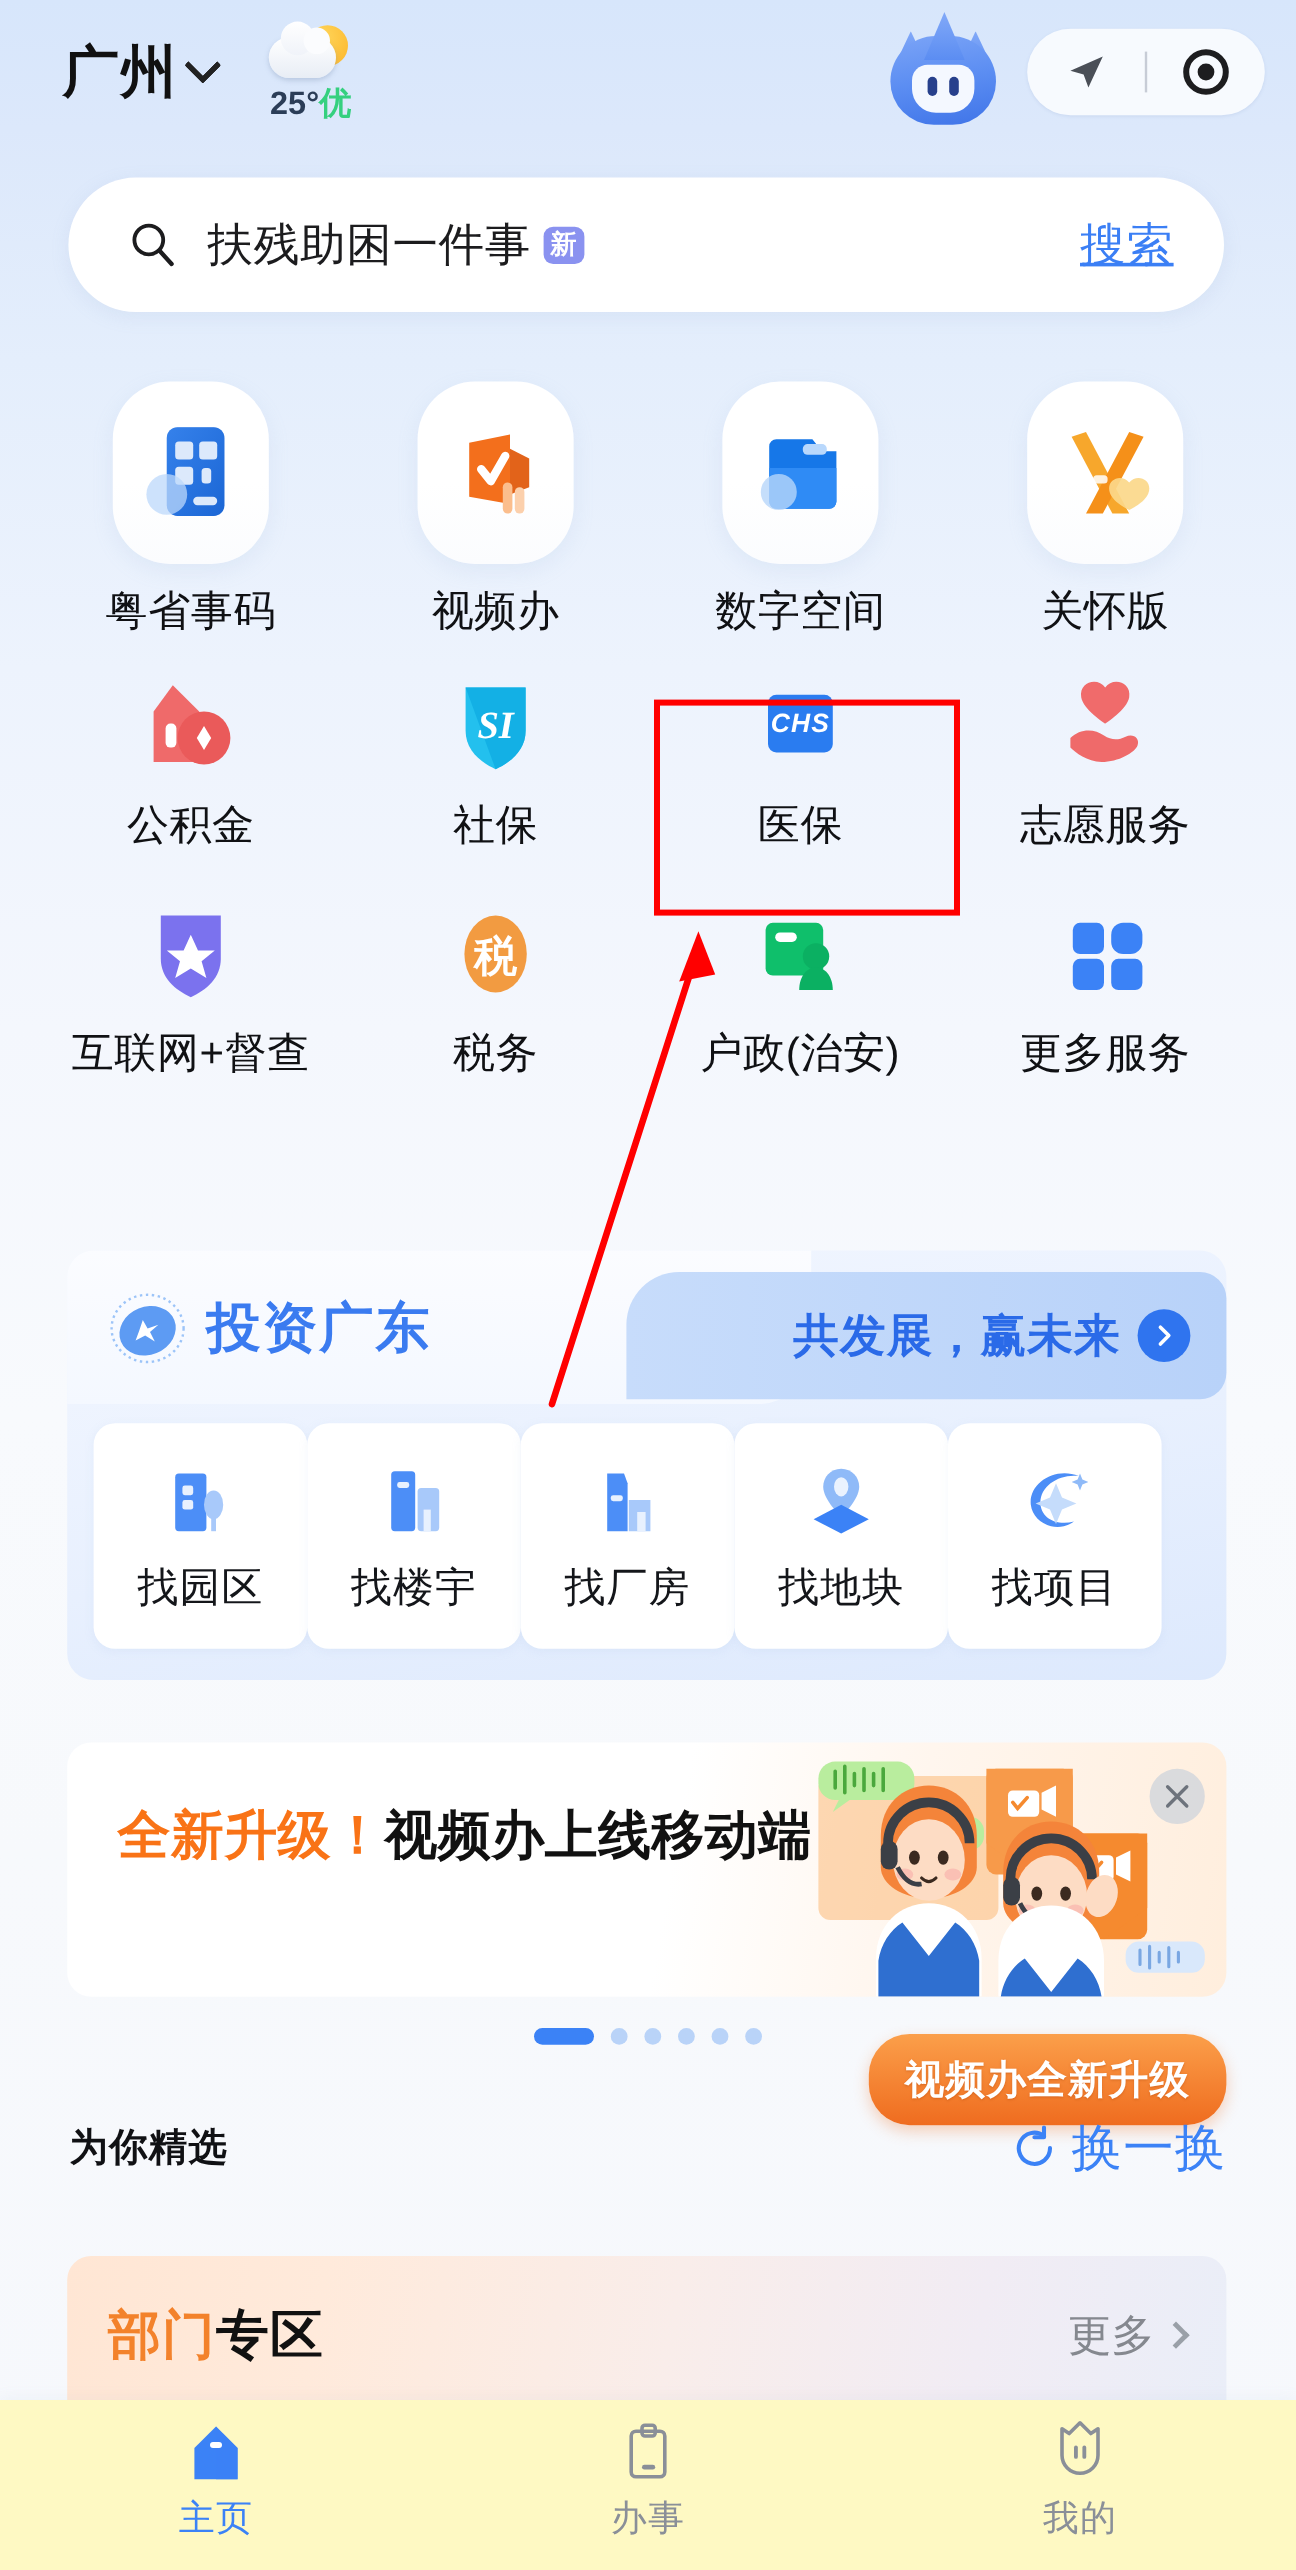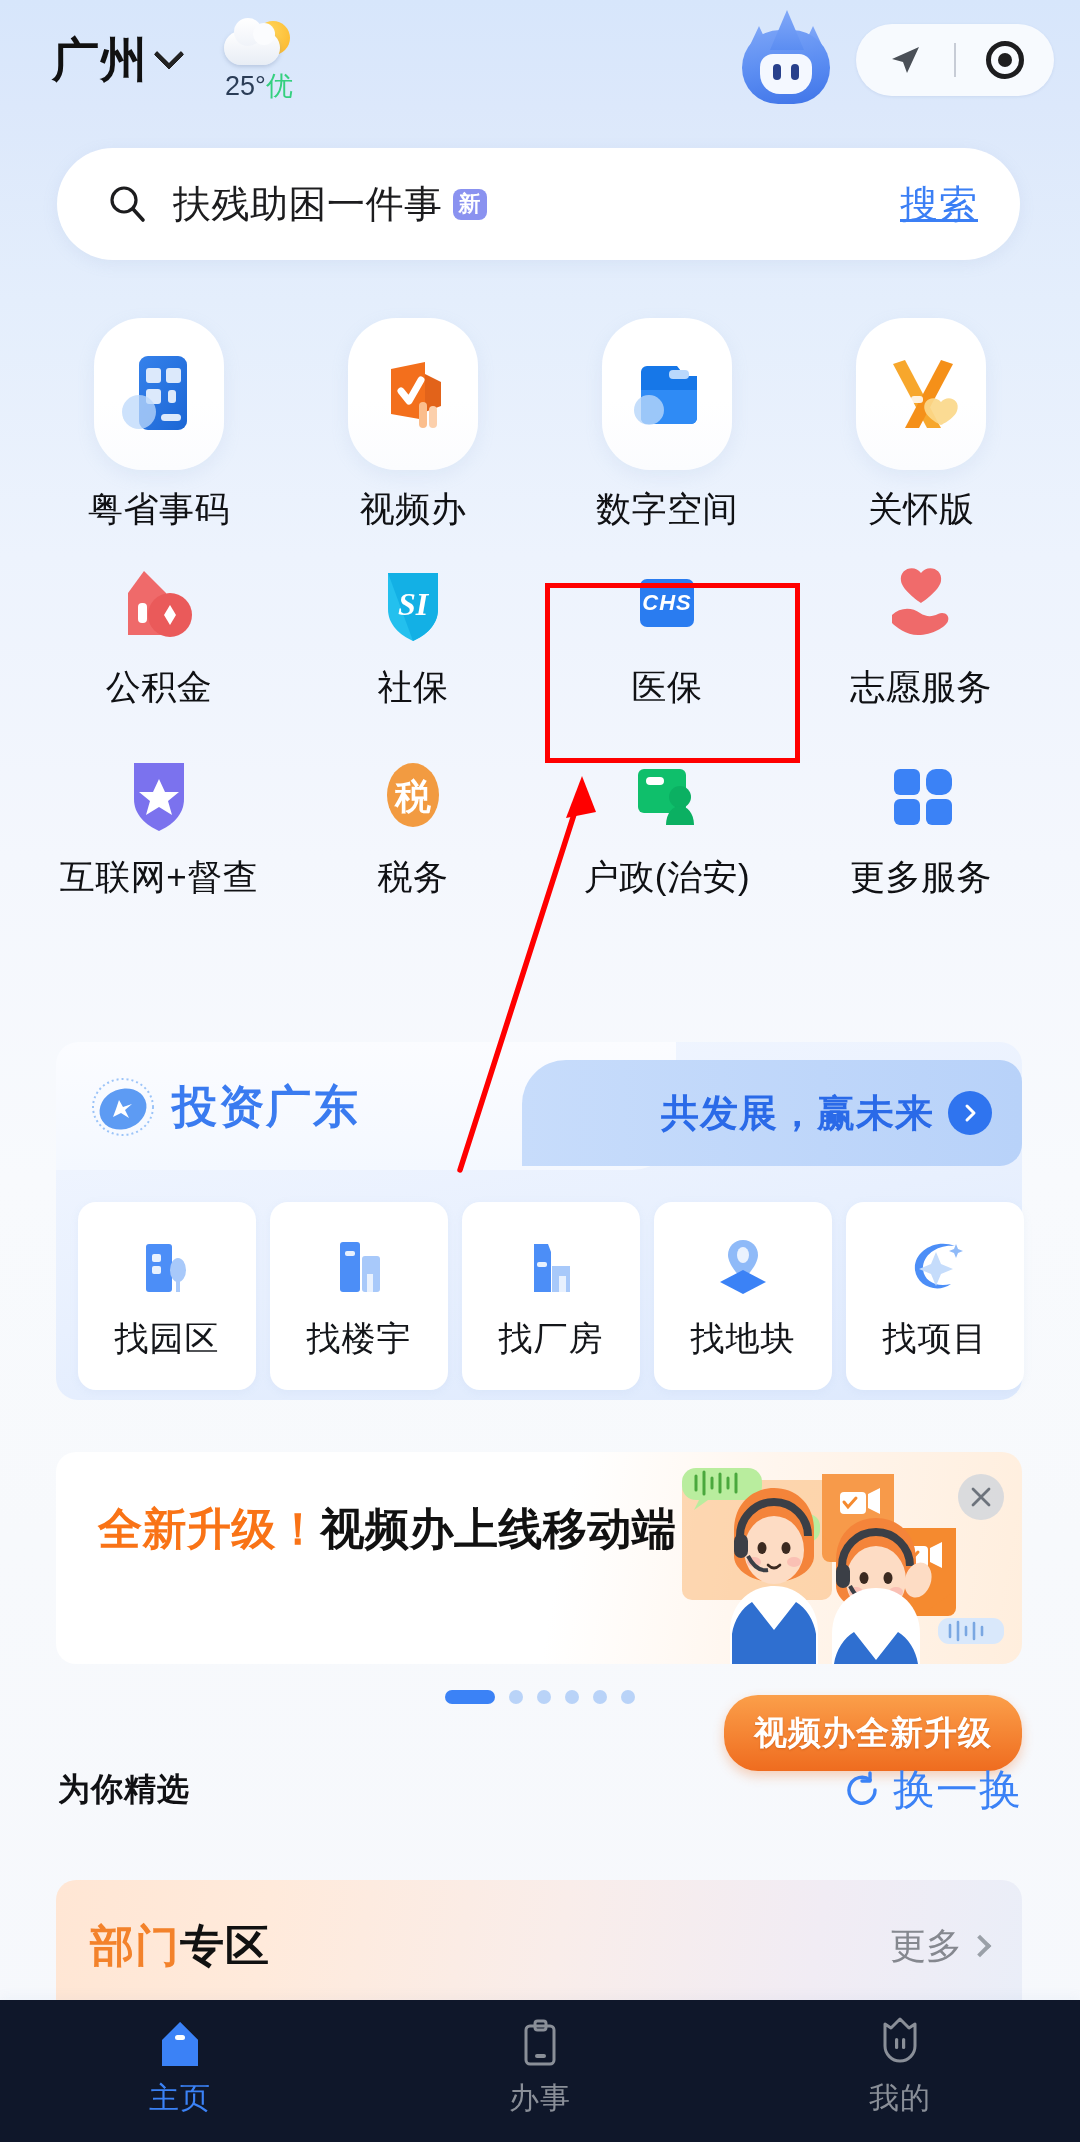--- a/index.html
+++ b/index.html
@@ -39,21 +39,21 @@
     box-shadow: 0 2px 4px rgba(120,140,175,.35);
   }
   .w-cloud:before {
     content:''; position:absolute; left:10px; top:-13px; width:28px; height:28px;
     border-radius:50%; background: linear-gradient(180deg,#ffffff,#f0f3f9);
   }
   .w-cloud:after {
     content:''; position:absolute; right:5px; top:-8px; width:22px; height:22px;
     border-radius:50%; background: #fbfcfe;
   }
-  .weather-text { font-size: 27px; font-weight: 400; margin-top: 2px; line-height:1; }
+  .weather-text { font-size: 27px; font-weight: 700; margin-top: 2px; line-height:1; }
   .w-temp { color: #2b3d57; }
   .w-qual { color: #35d07f; }
 
   .header-right { margin-left: auto; display: flex; align-items: center; gap: 18px; }
   .mascot { position: relative; width: 104px; height: 96px; }
   .mascot-head {
     position:absolute; left:8px; top:18px; width:88px; height:74px;
     background: linear-gradient(170deg,#7ba4f7 0%,#5b8df2 50%,#3f74e8 100%);
     border-radius: 46px 46px 44px 44px;
   }
@@ -133,21 +133,21 @@
   .invest-title { font-size:45px; font-weight:800; color:#3a7bf0; letter-spacing:2px; }
   .invest-tag {
     position:absolute; right:0; top:18px; height:106px; min-width:500px;
     background: linear-gradient(90deg,#c7dcfb,#b8d2f9);
     border-radius:44px 22px 22px 0; display:flex; align-items:center; justify-content:flex-end;
     padding-right:30px; gap:14px;
   }
   .invest-tag-text { font-size:38px; font-weight:700; color:#2a6ae8; letter-spacing:1px; }
   .tag-chev { width:44px; height:44px; border-radius:50%; background:#2f74ef; display:flex; align-items:center; justify-content:center; }
 
-  .invest-items { position:absolute; top:160px; left:22px; display:flex; gap:14px; }
+  .invest-items { position:absolute; top:144px; left:22px; display:flex; }
   .inv-card {
     width:178px; height:188px; background:#fff; border-radius:18px;
     display:flex; flex-direction:column; align-items:center; justify-content:center;
     box-shadow: 0 2px 8px rgba(150,175,215,.10);
   }
   .inv-ic { width:74px; height:74px; display:flex; align-items:center; justify-content:center; }
   .inv-label { font-size:34px; color:#14161a; margin-top:12px; letter-spacing:1px; }
 
   
   .vbanner {
@@ -197,21 +197,21 @@
   }
   .dept-title { font-size:44px; font-weight:800; letter-spacing:1px; }
   .dept-o { color:#f3822b; } .dept-b { color:#111; }
   .dept-more { margin-left:auto; display:flex; align-items:center; gap:10px; }
   .dept-more-text { font-size:36px; color:#85888f; }
   .dm-chev { width:16px; height:16px; border-right:4px solid #9aa0a8; border-top:4px solid #9aa0a8; transform:rotate(45deg); }
 
   
   .tabbar {
     position:absolute; bottom:0; left:0; width:1080px; height:142px;
-    background:#0f172a; display:flex; align-items:flex-start; padding-top:16px;
+    background:#fef9c3; display:flex; align-items:flex-start; padding-top:16px;
     box-shadow: 0 -2px 12px rgba(120,150,195,.07);
   }
   .tab { flex:1; display:flex; flex-direction:column; align-items:center; }
   .tab-ic { width:54px; height:54px; display:flex; align-items:center; justify-content:center; }
   .tab-label { font-size:30px; margin-top:8px; letter-spacing:1px; }
   .tab.active .tab-label { color:#3b82f6; }
   .tab .tab-label { color:#8a8f98; }
 
   
   .anno-box {

